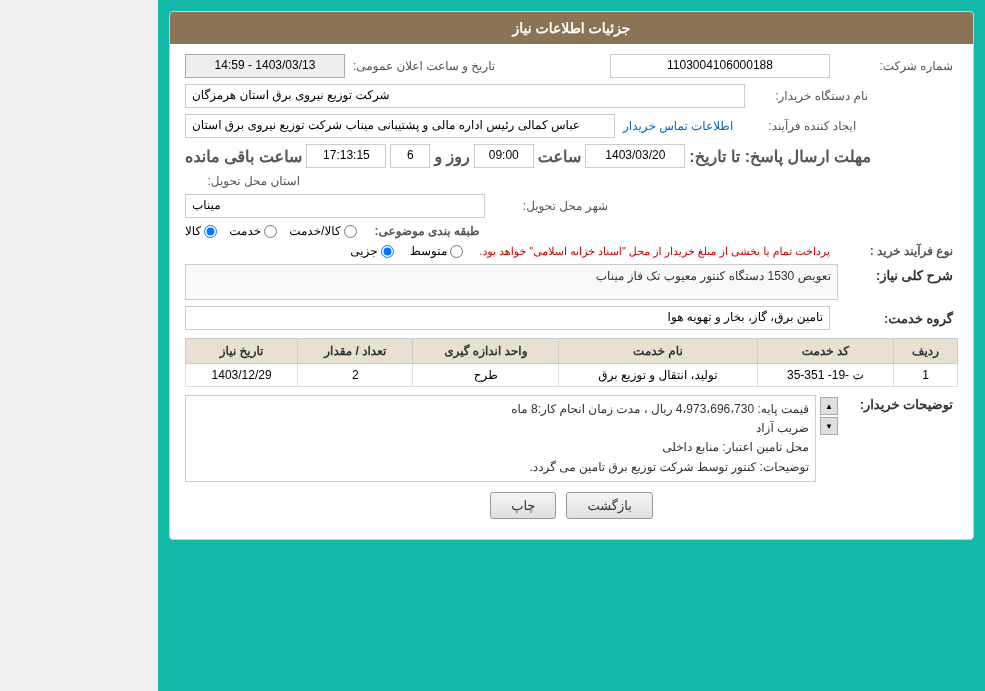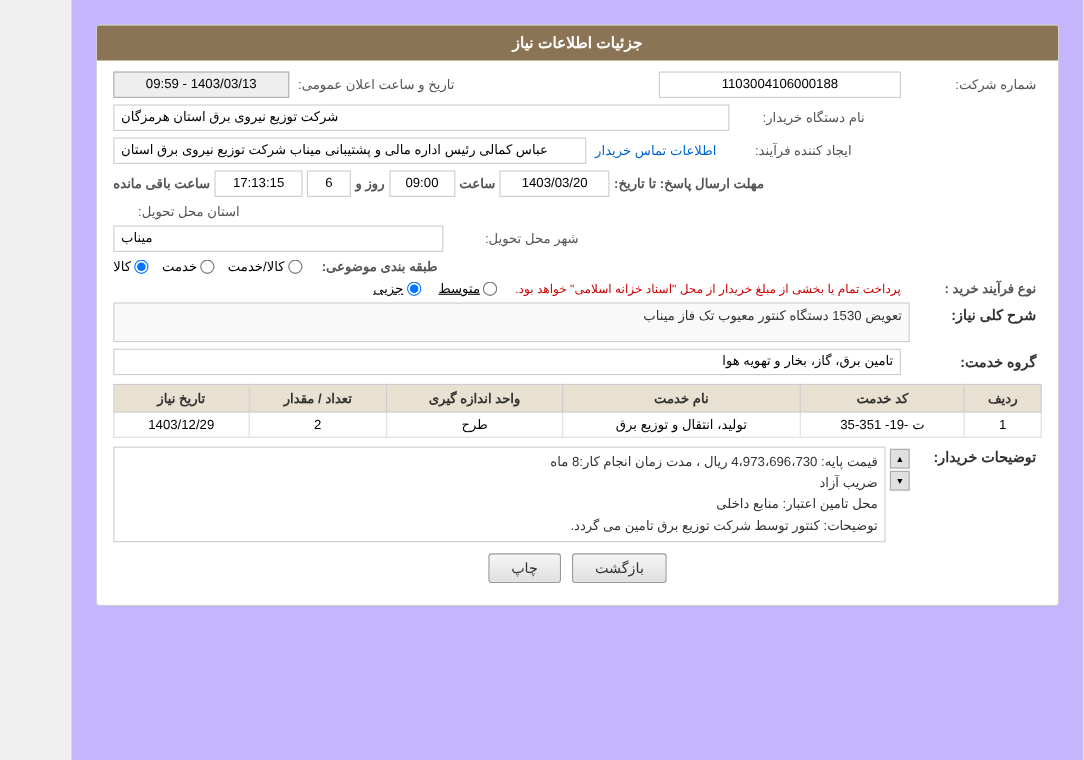--- a/index.html
+++ b/index.html
@@ -3,24 +3,24 @@
   <meta charset="utf-8">
   <style>
     * { box-sizing: border-box; margin: 0; padding: 0; }
     body {
       font-family: Tahoma, Arial, sans-serif;
       font-size: 12px;
       background: #f0f0f0;
       direction: rtl;
     }
     .page-wrapper {
-      width: 920px;
+      width: 827px;
       min-height: 691px;
-      background: #c4b5fd;
-      padding: 22px;
+      background: #14b8a6;
+      padding: 11px;
     }
     .main-card {
       background: #fff;
       border: 1px solid #ccc;
       border-radius: 4px;
       overflow: hidden;
     }
     .card-header {
       background: #8B7355;
       color: #fff;
@@ -76,21 +76,21 @@
     }
     .date-box {
       border: 1px solid #ccc;
       background: #fff;
       padding: 3px 6px;
       height: 24px;
       text-align: center;
       font-size: 12px;
     }
     .date-label {
-      font-size: 12px;
+      font-size: 16px;
       color: #555;
       font-weight: bold;
     }
     .announce-date-box {
       border: 1px solid #aaa;
       background: #eee;
       padding: 3px 8px;
       height: 24px;
       text-align: center;
       font-size: 12px;
@@ -144,21 +144,20 @@
     .procedure-options {
       display: flex;
       gap: 8px;
       align-items: center;
     }
     .procedure-option {
       display: flex;
       align-items: center;
       gap: 3px;
       font-size: 12px;
-      text-decoration: underline;
     }
     .sharh-row {
       display: flex;
       align-items: flex-start;
       margin-bottom: 6px;
     }
     .sharh-label {
       font-size: 13px;
       color: #333;
       font-weight: bold;
@@ -301,21 +300,21 @@
 <div class="page-wrapper">
   <div class="main-card">
     <div class="card-header">جزئیات اطلاعات نیاز</div>
     <div class="card-body">
 
       <div class="info-row" style="gap:8px;">
         <span class="info-label">شماره شرکت:</span>
         <div class="info-value" style="min-width:220px; text-align:center;">1103004106000188</div>
         <span style="flex:1;"></span>
         <span class="info-label">تاریخ و ساعت اعلان عمومی:</span>
-        <div class="announce-date-box" style="min-width:160px;">1403/03/13 - 09:59</div>
+        <div class="announce-date-box" style="min-width:160px;">1403/03/13 - 14:59</div>
       </div>
 
       <div class="info-row" style="gap:8px;">
         <span class="info-label">نام دستگاه خریدار:</span>
         <div class="info-value wide" style="min-width:560px;">شرکت توزیع نیروی برق استان هرمزگان</div>
       </div>
 
       <div class="info-row" style="gap:8px; align-items:center;">
         <span class="info-label">ایجاد کننده فرآیند:</span>
         <span class="link-text">اطلاعات تماس خریدار</span>

